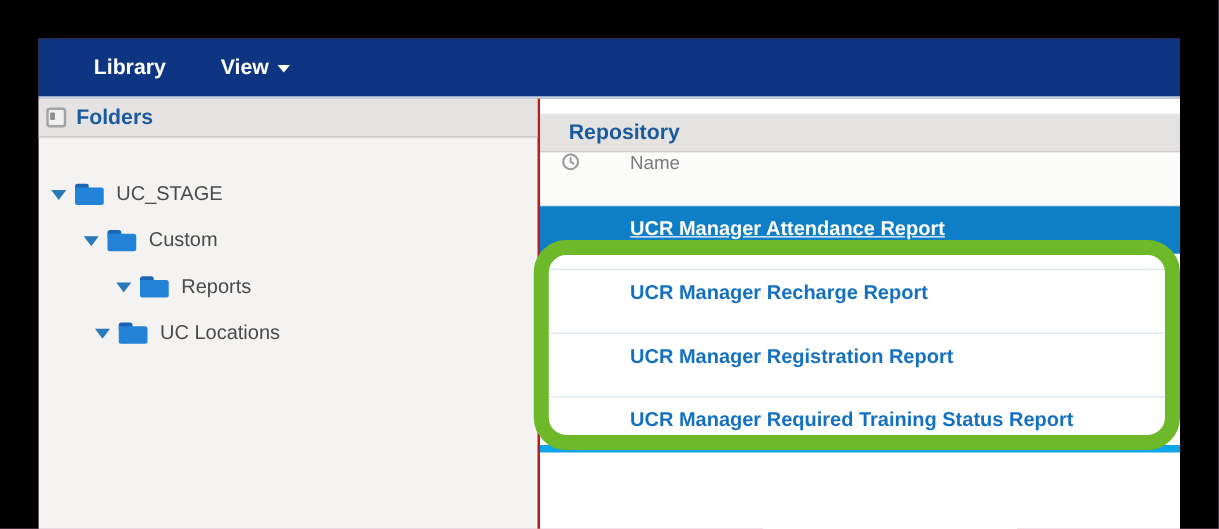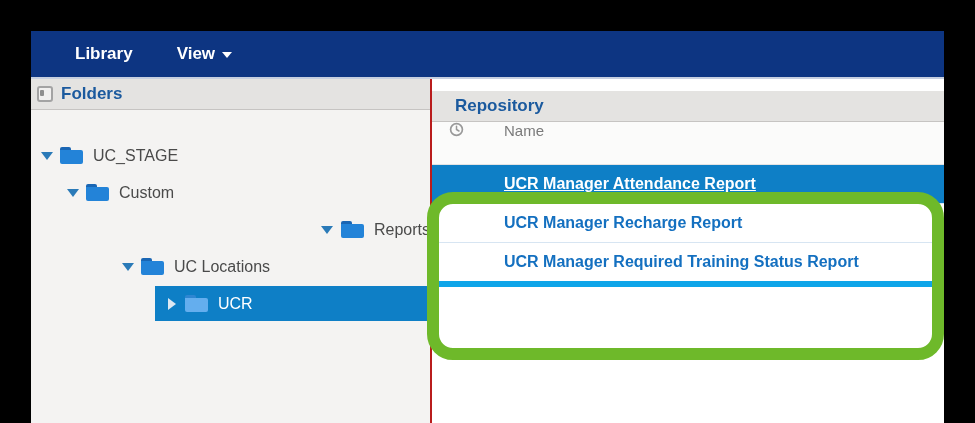--- a/index.html
+++ b/index.html
@@ -33,21 +33,21 @@
   .collapse-icon::after{content:"";position:absolute;left:1px;top:2px;width:4px;height:6px;background:#8f8f8f;border-radius:1px;}
   
   .tree{padding-top:11px;margin-top:16px;}
   .tree-row{height:37px;display:flex;align-items:center;font-size:16px;color:#4a4a4a;cursor:pointer;}
   .tree-row .arrow-box{width:13px;display:flex;justify-content:center;margin-right:7px;}
   .caret-expanded{width:0;height:0;border-left:6px solid transparent;border-right:6px solid transparent;border-top:8px solid #2a7ab8;}
   .caret-collapsed{width:0;height:0;border-top:6px solid transparent;border-bottom:6px solid transparent;border-left:8px solid #dde8f2;}
   .folder{width:23px;height:17px;position:relative;margin-right:10px;flex:0 0 23px;}
   .folder::before{content:"";position:absolute;top:0;left:0;width:11px;height:6px;background:#1a66b4;border-radius:2px 2px 0 0;}
   .folder::after{content:"";position:absolute;top:3px;left:0;right:0;bottom:0;background:#2383d8;border-radius:0 2px 2px 2px;}
-  .lvl0{padding-left:9px;}.lvl1{padding-left:35px;}.lvl2{justify-content:flex-end;}.lvl3{padding-left:90px;}
+  .lvl0{padding-left:9px;}.lvl1{padding-left:35px;}.lvl2{padding-left:61px;}.lvl3{padding-left:44px;}
   .tree-row.selected{
     background:#0e7fc6;color:#fff;height:35px;margin:1px 0 1px 124px;padding-left:10px;
   }
   .tree-row.selected .folder::before{background:#2e86d2;}
   .tree-row.selected .folder::after{background:#64aeee;}
   
   .toolbar{height:43px;flex:0 0 43px;background:#e8e7e5;display:flex;border-bottom:1px solid #dddbd9;}
   .tb-btn{
     width:69px;flex:0 0 69px;display:flex;align-items:center;justify-content:center;
     font-size:15px;font-weight:600;color:#3b3b3b;border-right:1px solid #cfcdcb;cursor:pointer;background:transparent;border-top:none;border-bottom:none;border-left:none;
@@ -56,21 +56,21 @@
   .tb-btn.disabled{color:#b7b5b3;cursor:default;}
   
   .name-header{height:42px;flex:0 0 42px;background:#fbfbfa;border-bottom:1px solid #e3e3e3;display:flex;align-items:flex-start;padding-left:17px;}
   .name-label{color:#7a7a7a;font-size:15px;margin-left:40px;}
   
   .list{display:flex;flex-direction:column;}
   .list-row{
     height:38px;flex:0 0 38px;display:flex;align-items:center;padding-left:72px;
     font-size:16px;font-weight:bold;color:#1470c0;background:#fff;cursor:pointer;
   }
-  .list-row + .list-row{border-top:1px solid #d7e5f2;}
+  .list-row + .list-row{border-top:1px solid #d7e5f2;margin-top:12px;}
   .list-row:last-child{border-bottom:6px solid #0ea5e9;}
   .list-row.selected{background:#0e7fc6;color:#fff;}
   .list-row.selected .row-label{text-decoration:underline;}
   
   .annotation-box{
     position:absolute;left:427px;top:192px;width:517px;height:168px;
     border:12px solid #6eb92a;border-radius:26px;box-sizing:border-box;pointer-events:none;
   }
 </style>
 </head>
@@ -117,27 +117,20 @@
           <span class="folder"></span>
           <span>Reports</span>
         </div>
         <div class="tree-row lvl3">
           <span class="arrow-box">
               <span class="caret-expanded"></span>
             </span>
           <span class="folder"></span>
           <span>UC Locations</span>
         </div>
-        <div class="tree-row selected">
-          <span class="arrow-box">
-              <span class="caret-collapsed"></span>
-            </span>
-          <span class="folder"></span>
-          <span>UCR</span>
-        </div>
       </div>
     </div>
 
     <div class="right-panel">
       <div class="panel-header">
         <span>Repository</span>
       </div>
 
 
       <div class="name-header">
@@ -149,20 +142,23 @@
       </div>
 
       <div class="list">
         <div class="list-row selected">
           <span class="row-label">UCR Manager Attendance Report</span>
         </div>
         <div class="list-row">
           <span class="row-label">UCR Manager Recharge Report</span>
         </div>
         <div class="list-row">
+          <span class="row-label">UCR Manager Registration Report</span>
+        </div>
+        <div class="list-row">
           <span class="row-label">UCR Manager Required Training Status Report</span>
         </div>
       </div>
     </div>
 
   </div>
 </div>
 
 <div class="annotation-box"></div>
 

